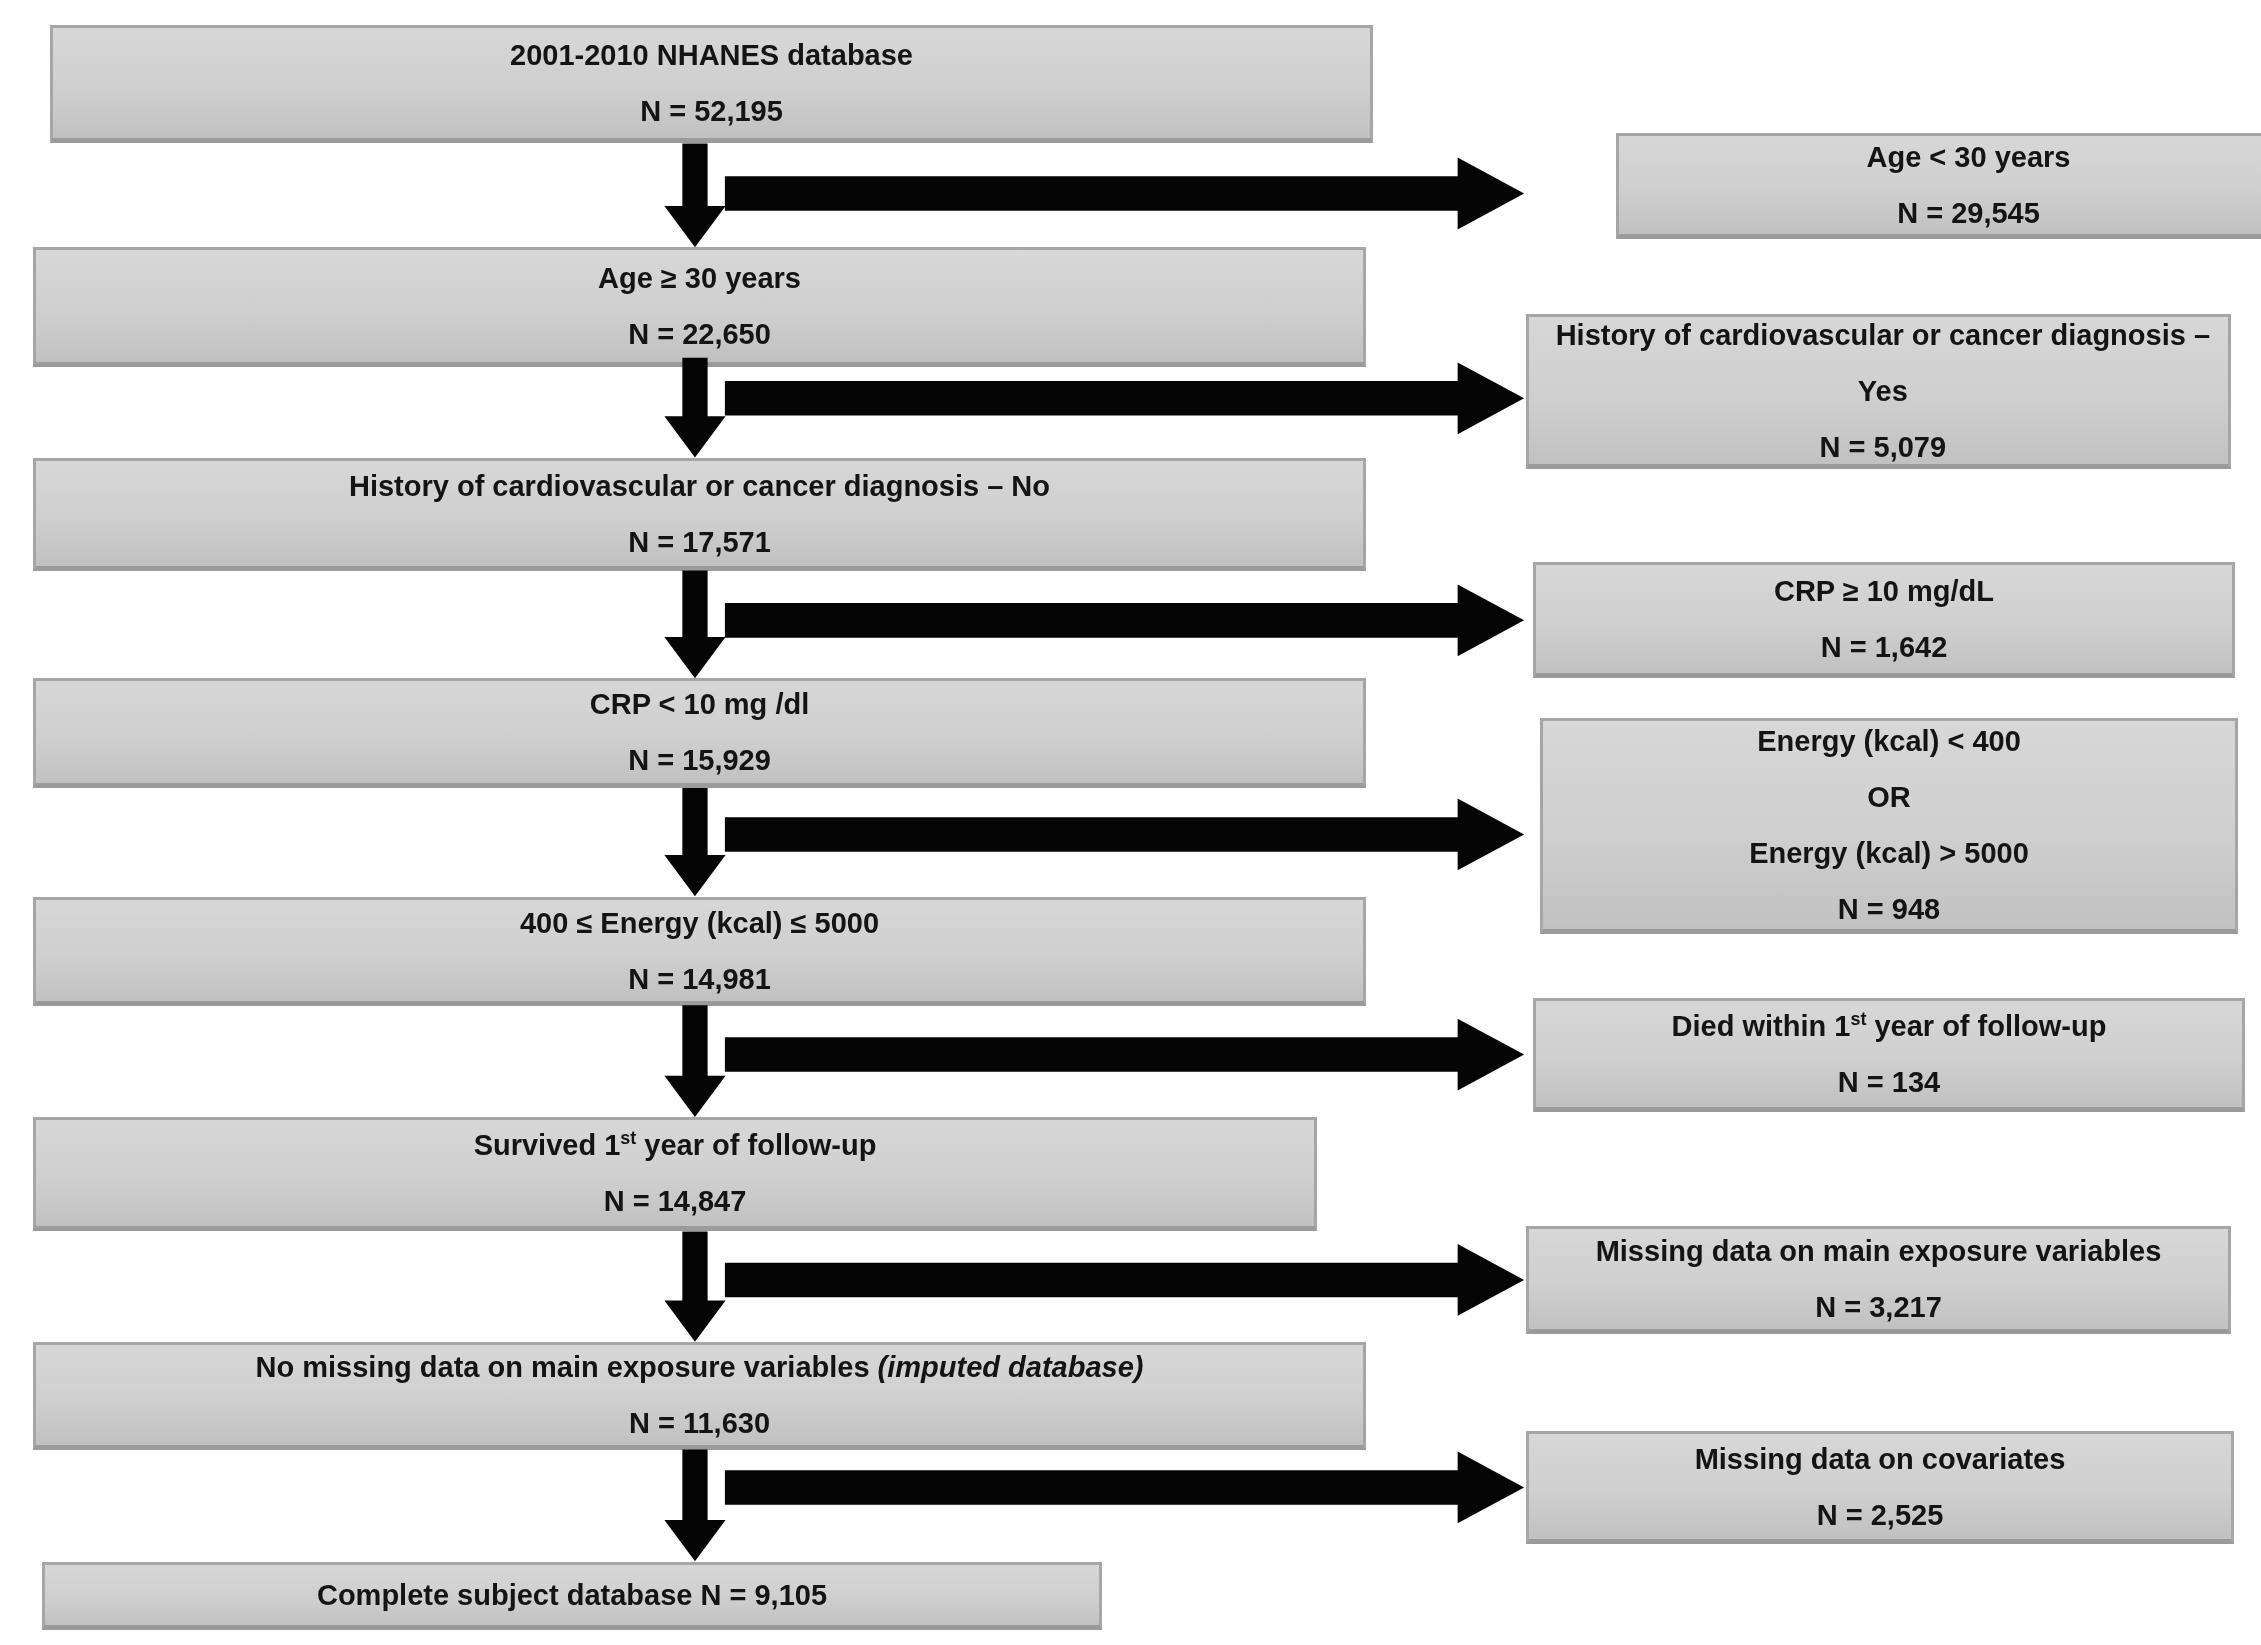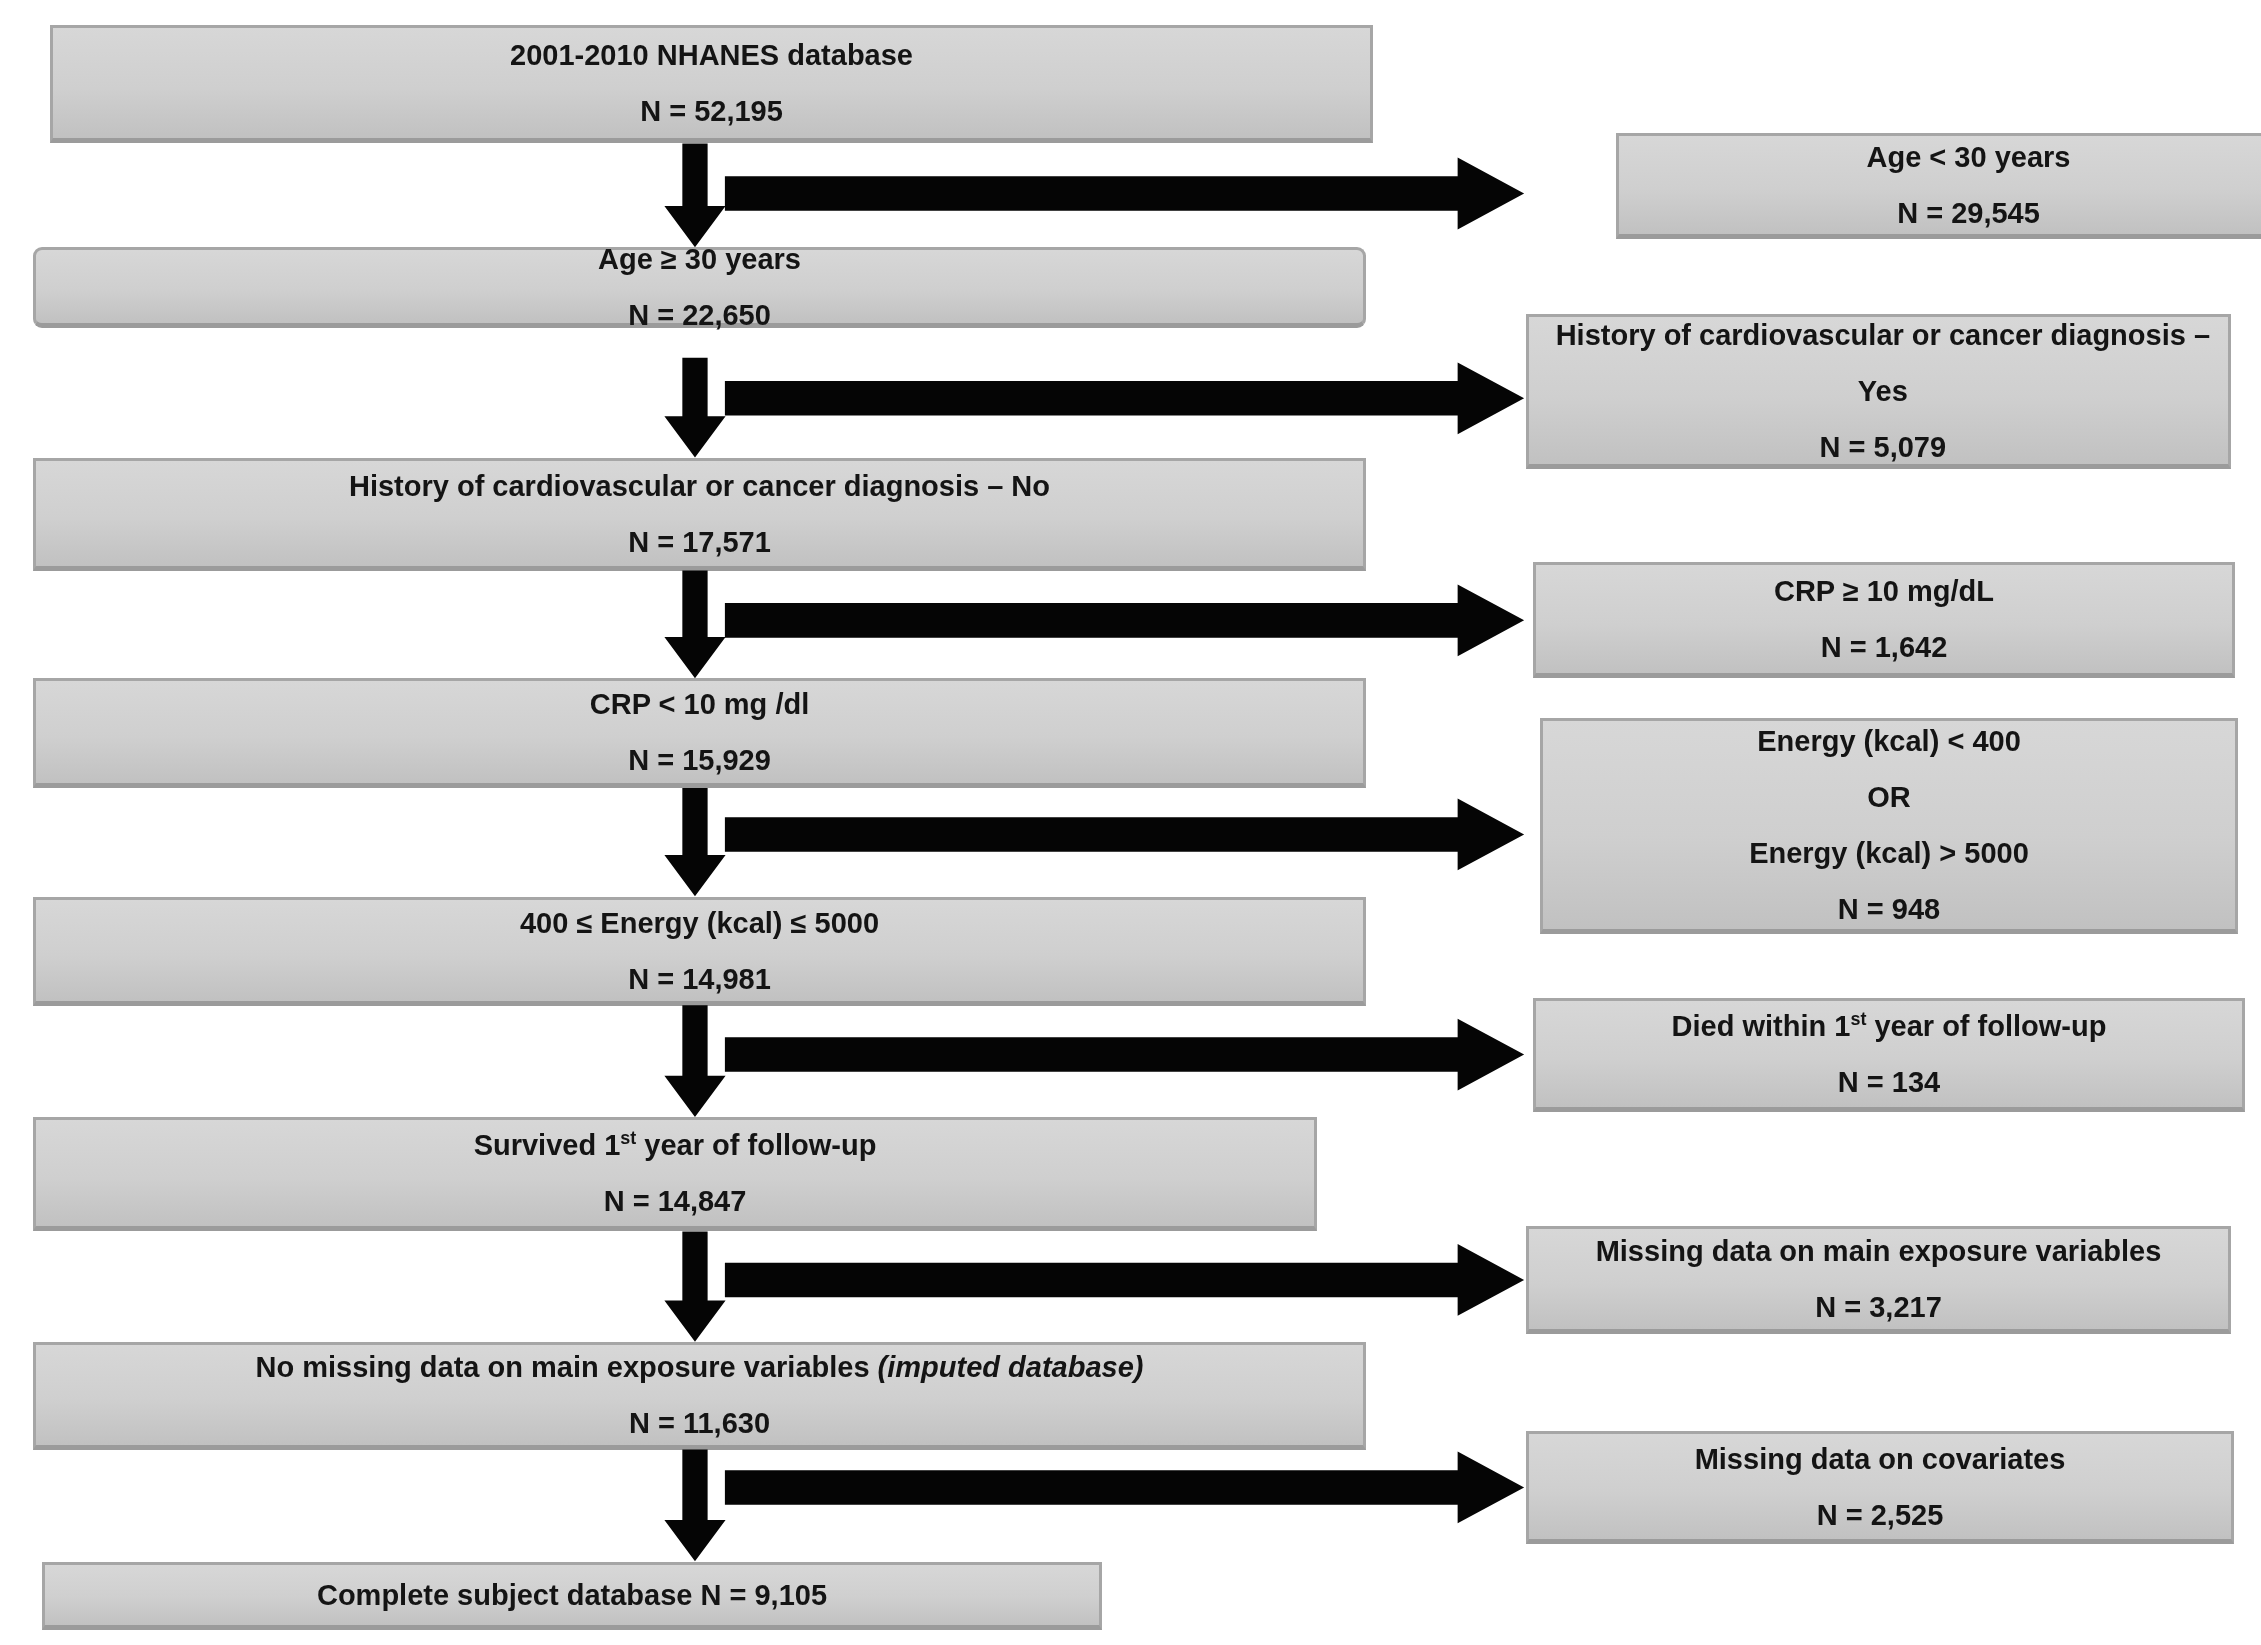--- a/index.html
+++ b/index.html
@@ -51,21 +51,21 @@
 </head>
 <body>
 
 <div id="canvas">
 
   <div class="box" style="left:50px; top:25px; width:1323px; height:118px;">
     <div class="l">2001-2010 NHANES database</div>
     <div class="l">N = 52,195</div>
   </div>
 
-  <div class="box" style="left:33px; top:247px; width:1333px; height:81px;border-radius:9px;">
+  <div class="box" style="left:33px; top:247px; width:1333px; height:120px;">
     <div class="l">Age ≥ 30 years</div>
     <div class="l">N = 22,650</div>
   </div>
 
   <div class="box" style="left:33px; top:458px; width:1333px; height:113px;">
     <div class="l">History of cardiovascular or cancer diagnosis – No</div>
     <div class="l">N = 17,571</div>
   </div>
 
   <div class="box" style="left:33px; top:678px; width:1333px; height:110px;">

